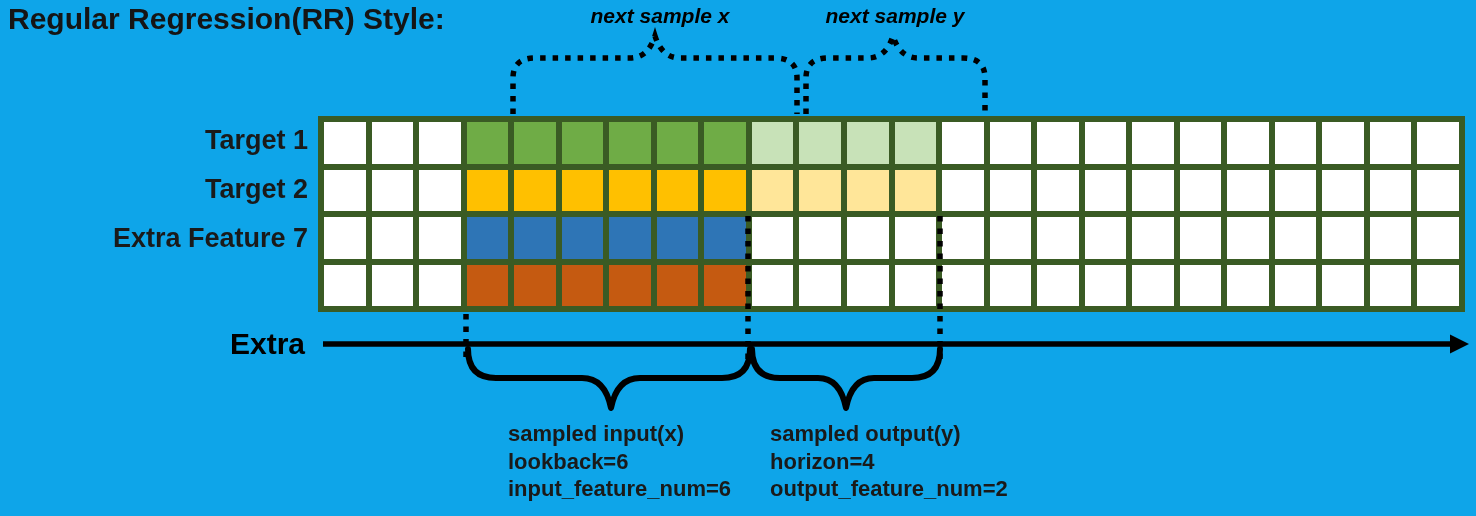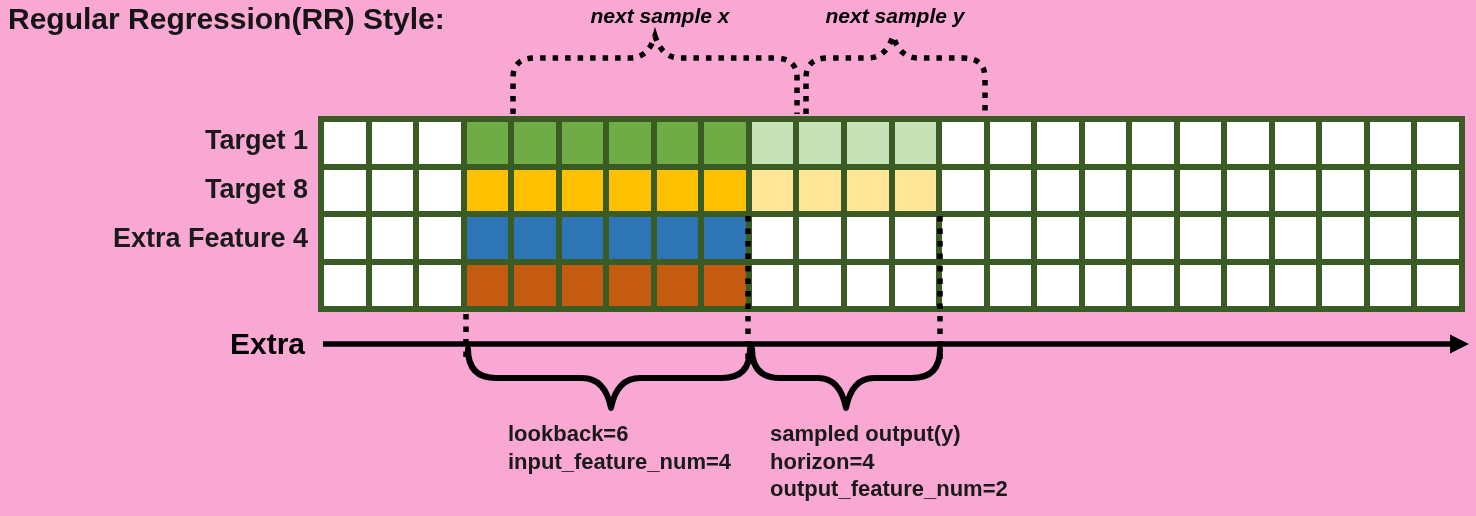--- a/index.html
+++ b/index.html
@@ -1,19 +1,19 @@
 <!DOCTYPE html>
 <html><head>
 <meta charset="utf-8">
 <style>
   html,body{margin:0;padding:0;background:#ffffff;}
   .canvas{
     position:relative;
     width:1476px;height:516px;
-    background:#f9a8d4;
+    background:#0ea5e9;
     font-family:"Liberation Sans","DejaVu Sans",sans-serif;
     color:#111;
     overflow:hidden;
   }
   .title{
     position:absolute;left:8px;top:2px;
     font-size:30px;font-weight:bold;color:#151515;
     letter-spacing:0px;white-space:nowrap;
   }
   .top-label{
@@ -59,22 +59,22 @@
 <body>
 
 <div class="canvas">
 
   <div class="title">Regular Regression(RR) Style:</div>
 
   <div class="top-label x">next sample x</div>
   <div class="top-label y">next sample y</div>
 
   <div class="row-label" style="top:116px">Target 1</div>
-  <div class="row-label" style="top:165px">Target 8</div>
-  <div class="row-label" style="top:214px">Extra Feature 4</div>
+  <div class="row-label" style="top:165px">Target 2</div>
+  <div class="row-label" style="top:214px">Extra Feature 7</div>
 
   <div id="grid" style="grid-template-columns: repeat(24, 1fr); background: rgb(58, 91, 36);">
       <div class="cell" style="background: rgb(255, 255, 255);"></div>
       <div class="cell" style="background: rgb(255, 255, 255);"></div>
       <div class="cell" style="background: rgb(255, 255, 255);"></div>
       <div class="cell" style="background: rgb(111, 172, 70);"></div>
       <div class="cell" style="background: rgb(111, 172, 70);"></div>
       <div class="cell" style="background: rgb(111, 172, 70);"></div>
       <div class="cell" style="background: rgb(111, 172, 70);"></div>
       <div class="cell" style="background: rgb(111, 172, 70);"></div>
@@ -182,22 +182,23 @@
     <polygon points="1450,334.5 1450,353.5 1469,344" fill="#000"></polygon>
 
     <path d="M468,349 Q468,378 496,378 L582,378 Q605,378 611,408 Q617,378 640,378 L722,378 Q750,378 750,349" fill="none" stroke="#000" stroke-width="6" stroke-linecap="round" stroke-linejoin="round"></path>
 
     <path d="M752,349 Q752,378 780,378 L818,378 Q840,378 846,408 Q852,378 874,378 L912,378 Q940,378 940,349" fill="none" stroke="#000" stroke-width="6" stroke-linecap="round" stroke-linejoin="round"></path>
   </svg>
 
   <div class="time-label">Extra</div>
 
   <div class="bottom-note input">
+    <div>sampled input(x)</div>
     <div>lookback=6</div>
-    <div>input_feature_num=4</div>
+    <div>input_feature_num=6</div>
   </div>
 
   <div class="bottom-note output">
     <div>sampled output(y)</div>
     <div>horizon=4</div>
     <div>output_feature_num=2</div>
   </div>
 
 </div>
 

